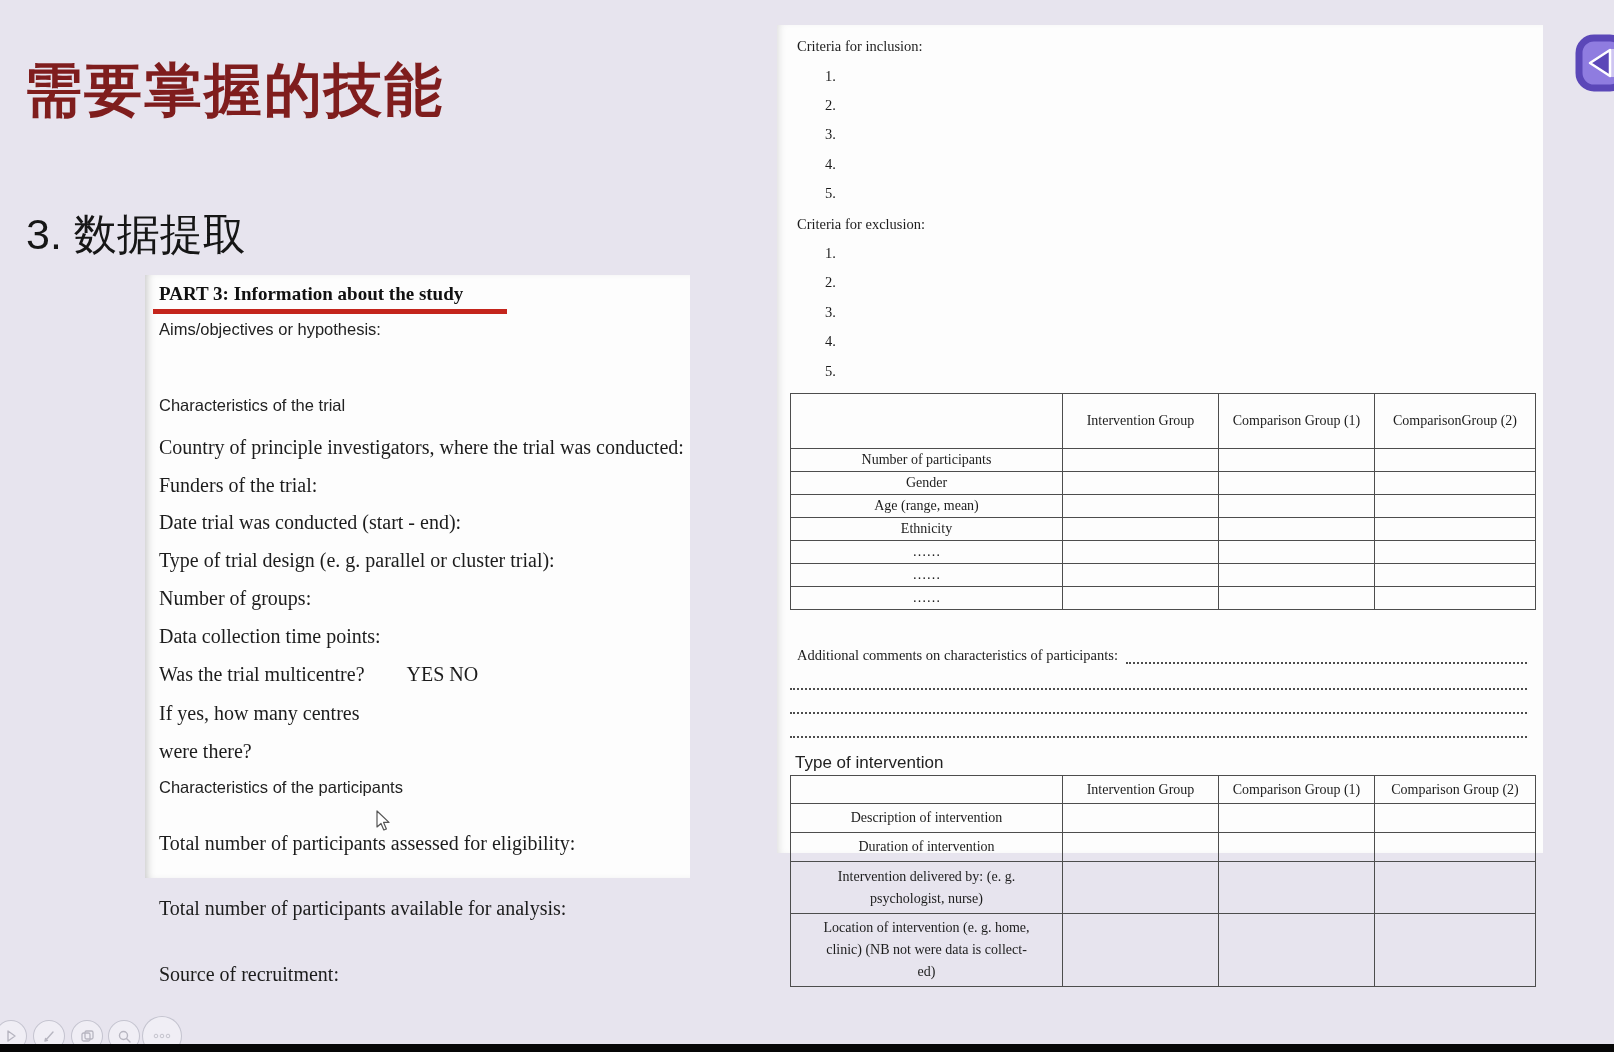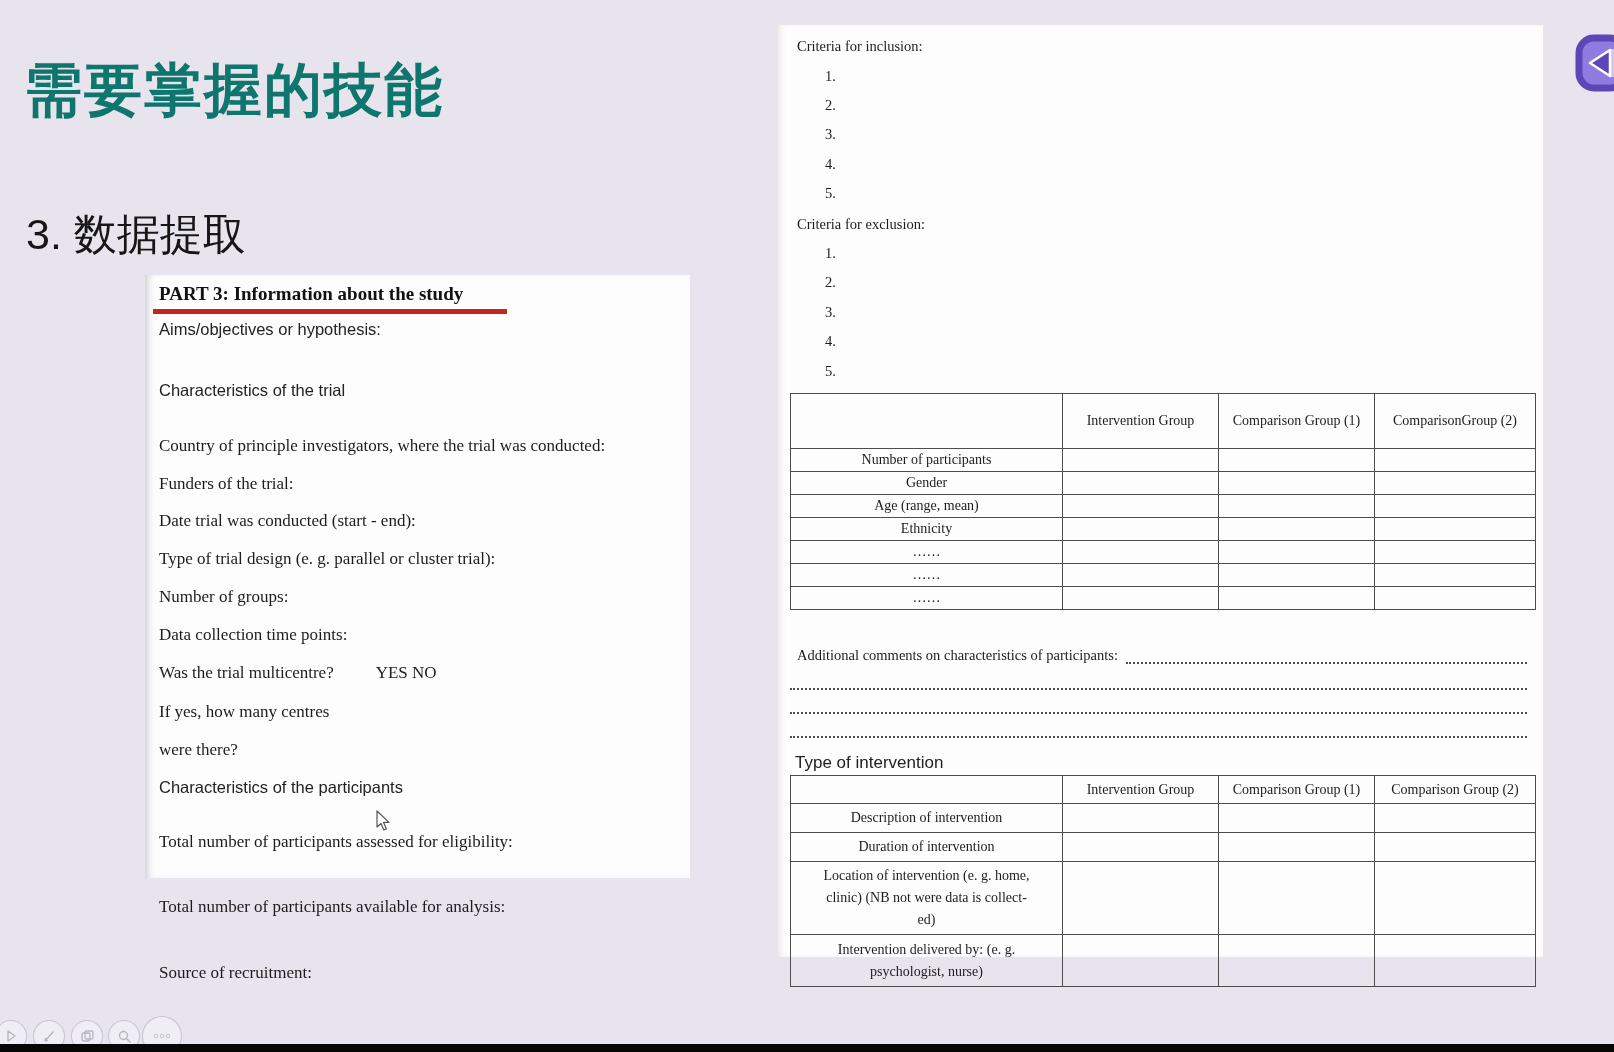--- a/index.html
+++ b/index.html
@@ -4,40 +4,40 @@
 <style>
   html,body{margin:0;padding:0;}
   .stage{
     position:relative;width:1614px;height:1052px;overflow:hidden;
     background:#e7e4ee;font-family:"Liberation Serif",serif;color:#1c1c1c;
   }
   
   .slide-title{
     position:absolute;left:24px;top:52px;
     font-family:"Liberation Sans",sans-serif;font-weight:bold;
-    font-size:58px;letter-spacing:2px;color:#0f766e;
+    font-size:58px;letter-spacing:2px;color:#7f1d1d;
   }
   .slide-subtitle{
     position:absolute;left:26px;top:206px;
     font-family:"Liberation Sans",sans-serif;font-size:43px;color:#161616;
   }
   
   .panel{position:absolute;background:#fdfdfd;}
   .panel-left{
     left:145px;top:275px;width:545px;height:603px;
     box-shadow:inset 7px 0 9px -5px rgba(0,0,0,.22);
   }
   .panel-right{
-    left:777px;top:25px;width:766px;height:932px;
+    left:777px;top:25px;width:766px;height:828px;
     box-shadow:inset 6px 0 8px -5px rgba(0,0,0,.15);
   }
   
   .l-heading{position:absolute;left:14px;top:8px;font-weight:bold;font-size:19px;color:#111;white-space:nowrap;}
   .red-underline{position:absolute;left:8px;top:34px;width:354px;height:5px;background:#c4251c;}
-  .l-line{position:absolute;left:14px;font-size:17px;white-space:nowrap;}
+  .l-line{position:absolute;left:14px;font-size:20px;white-space:nowrap;}
   .sans{font-family:"Liberation Sans",sans-serif;font-size:16.5px;color:#222;}
   .yesno{margin-left:42px;}
   
   .r-label{position:absolute;left:20px;font-size:14.5px;white-space:nowrap;}
   .r-num{position:absolute;left:48px;font-size:14.5px;}
   
   .doc-table{
     position:absolute;left:13px;width:745px;
     border-collapse:collapse;table-layout:fixed;font-size:14px;
   }
@@ -84,21 +84,21 @@
 <div class="stage">
 
   <div class="slide-title">需要掌握的技能</div>
   <div class="slide-subtitle">3. 数据提取</div>
 
   <div class="panel panel-left">
     <div class="l-heading">PART 3: Information about the study</div>
     <div class="red-underline"></div>
 
     <div class="l-line sans" style="top:45px">Aims/objectives or hypothesis:</div>
-    <div class="l-line sans" style="top:106px">Characteristics of the trial</div>
+    <div class="l-line sans" style="top:121px">Characteristics of the trial</div>
     <div class="l-line" style="top:161px">Country of principle investigators, where the trial was conducted:</div>
     <div class="l-line" style="top:199px">Funders of the trial:</div>
     <div class="l-line" style="top:236px">Date trial was conducted (start - end):</div>
     <div class="l-line" style="top:274px">Type of trial design (e. g.  parallel or cluster trial):</div>
     <div class="l-line" style="top:312px">Number of groups:</div>
     <div class="l-line" style="top:350px">Data collection time points:</div>
     <div class="l-line" style="top:388px">
       <span>Was the trial multicentre?</span><span class="yesno">YES NO</span>
     </div>
     <div class="l-line" style="top:427px">If yes, how many centres</div>
@@ -212,39 +212,39 @@
         <td></td>
             <td></td>
             <td></td>
       </tr>
       <tr style="height:29px">
         <td>Duration of intervention</td>
         <td></td>
             <td></td>
             <td></td>
       </tr>
+      <tr style="height:52px">
+        <td class="cell-lines">
+          <div>Intervention delivered by: (e. g.</div>
+          <div>psychologist, nurse)</div>
+        </td>
+        <td></td>
+            <td></td>
+            <td></td>
+      </tr>
       <tr style="height:73px">
         <td class="cell-lines">
           <div>Location of intervention (e. g.  home,</div>
           <div>clinic) (NB not were data is collect-</div>
           <div>ed)</div>
         </td>
         <td></td>
             <td></td>
             <td></td>
       </tr>
-      <tr style="height:52px">
-        <td class="cell-lines">
-          <div>Intervention delivered by: (e. g.</div>
-          <div>psychologist, nurse)</div>
-        </td>
-        <td></td>
-            <td></td>
-            <td></td>
-      </tr>
     </tbody>
       </table>
   </div>
 
   <svg class="nav-back" viewBox="0 0 52 58">
     <rect x="4" y="4" width="46" height="50" rx="15" fill="#8f7ce0" stroke="#5b47b8" stroke-width="7"></rect>
     <rect x="34" y="15" width="6" height="28" fill="#cfc6f2"></rect>
     <path d="M35 16 L15 29 L35 42 Z" fill="#5b47b8" stroke="#ffffff" stroke-width="2.5" stroke-linejoin="round"></path>
   </svg>
 

